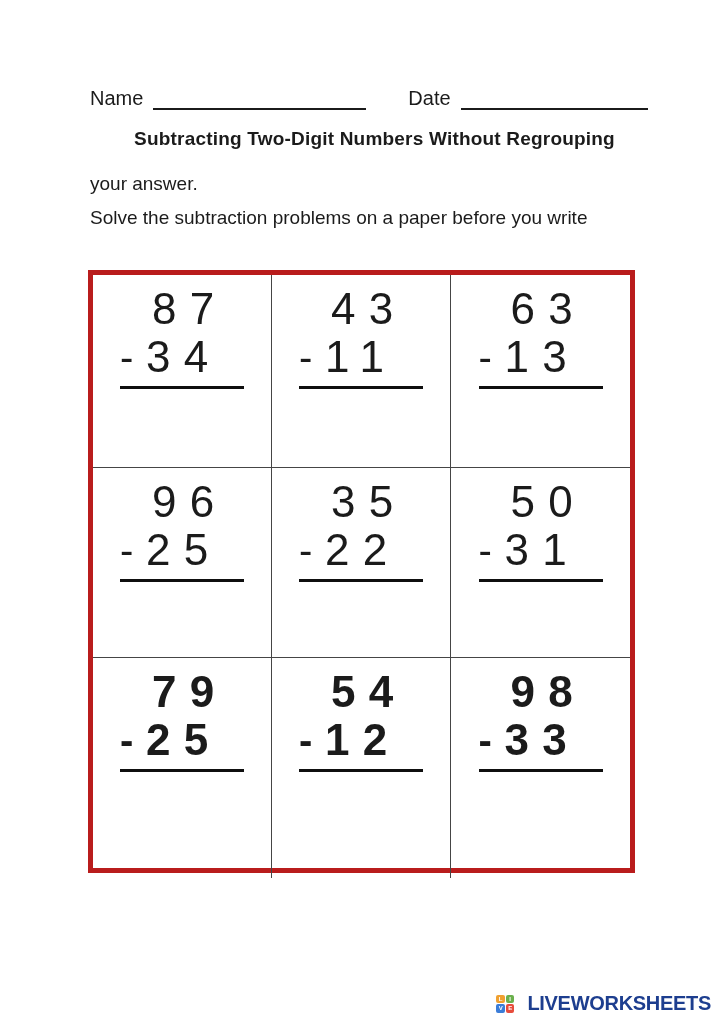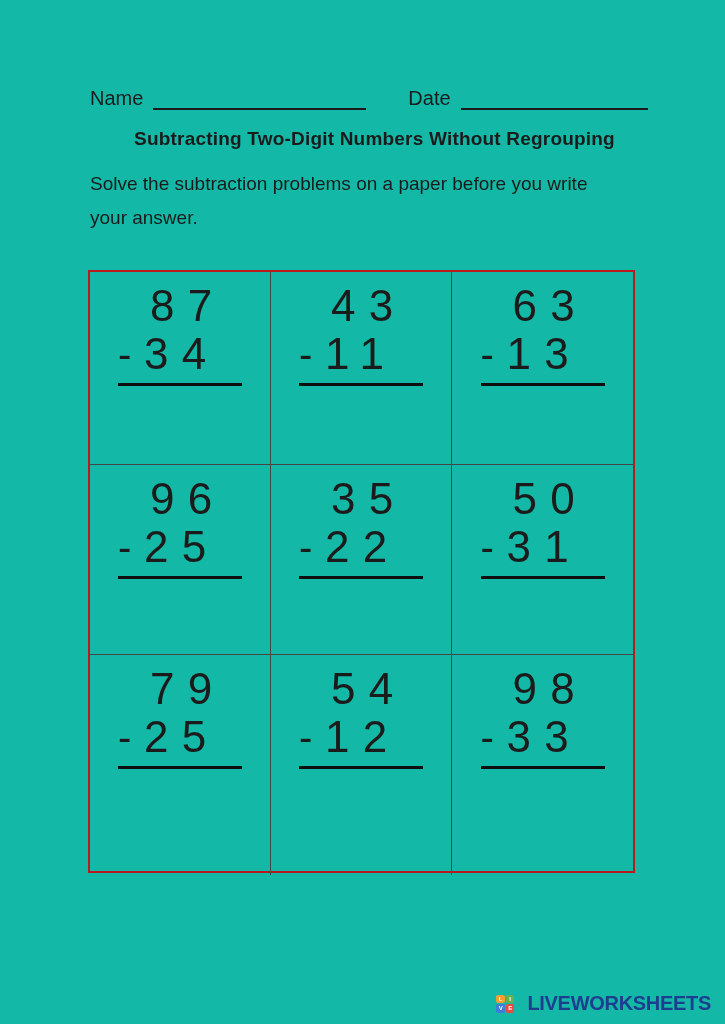--- a/index.html
+++ b/index.html
@@ -1,20 +1,20 @@
 <!DOCTYPE html>
 <html><head>
 <meta charset="utf-8">
 <style>
   html,body { margin:0; padding:0; background:#e9e9e9; }
   .page {
     position:relative;
     width:725px; height:1024px;
     margin:0 auto;
-    background:#14b8a6;
+    background:#ffffff;
     font-family:"Liberation Sans", sans-serif;
     color:#1b1b1b;
     overflow:hidden;
   }
 
   
   .header-row {
     position:absolute; top:86px; left:90px; right:40px;
     display:flex; align-items:flex-end;
     font-size:20px;
@@ -43,32 +43,32 @@
     font-size:19px; line-height:34px;
   }
 
   
   .grid {
     position:absolute; left:88px; top:270px;
     width:547px; height:603px;
     display:grid;
     grid-template-columns:1fr 1fr 1fr;
     grid-template-rows:193px 190px 220px;
-    border:2px solid #b91c1c;
+    border:5px solid #b91c1c;
     box-sizing:border-box;
   }
   .cell {
     border-right:1px solid #454545;
     border-bottom:1px solid #454545;
     display:flex; justify-content:center; align-items:flex-start;
     padding-top:12px;
     box-sizing:border-box;
   }
   .cell:nth-child(3n) { border-right:none; }
-  .cell:nth-child(n+7) { border-bottom:none; }
+  .cell:nth-child(n+7) { border-bottom:none;font-weight:bold; }
 
   .problem { width:124px; font-size:44px; line-height:1.0; }
   .p-top {
     padding-left:32px;
     letter-spacing:0.30em;
     white-space:nowrap;
   }
   .p-bottom {
     display:flex; align-items:center;
     margin-top:4px;
@@ -113,22 +113,22 @@
   <div class="header-row">
     <span>Name</span>
     <span class="write-line name-line"></span>
     <span class="date-label">Date</span>
     <span class="write-line date-line"></span>
   </div>
 
   <div class="title">Subtracting Two-Digit Numbers Without Regrouping</div>
 
   <div class="instructions">
+    <div>your answer.</div>
     <div>Solve the subtraction problems on a paper before you write</div>
-    <div>your answer.</div>
   </div>
 
   <div class="grid">
 
     <div class="cell">
       <div class="problem">
         <div class="p-top">87</div>
         <div class="p-bottom">
           <span class="p-minus">-</span>
           <span class="p-digits">34</span>

